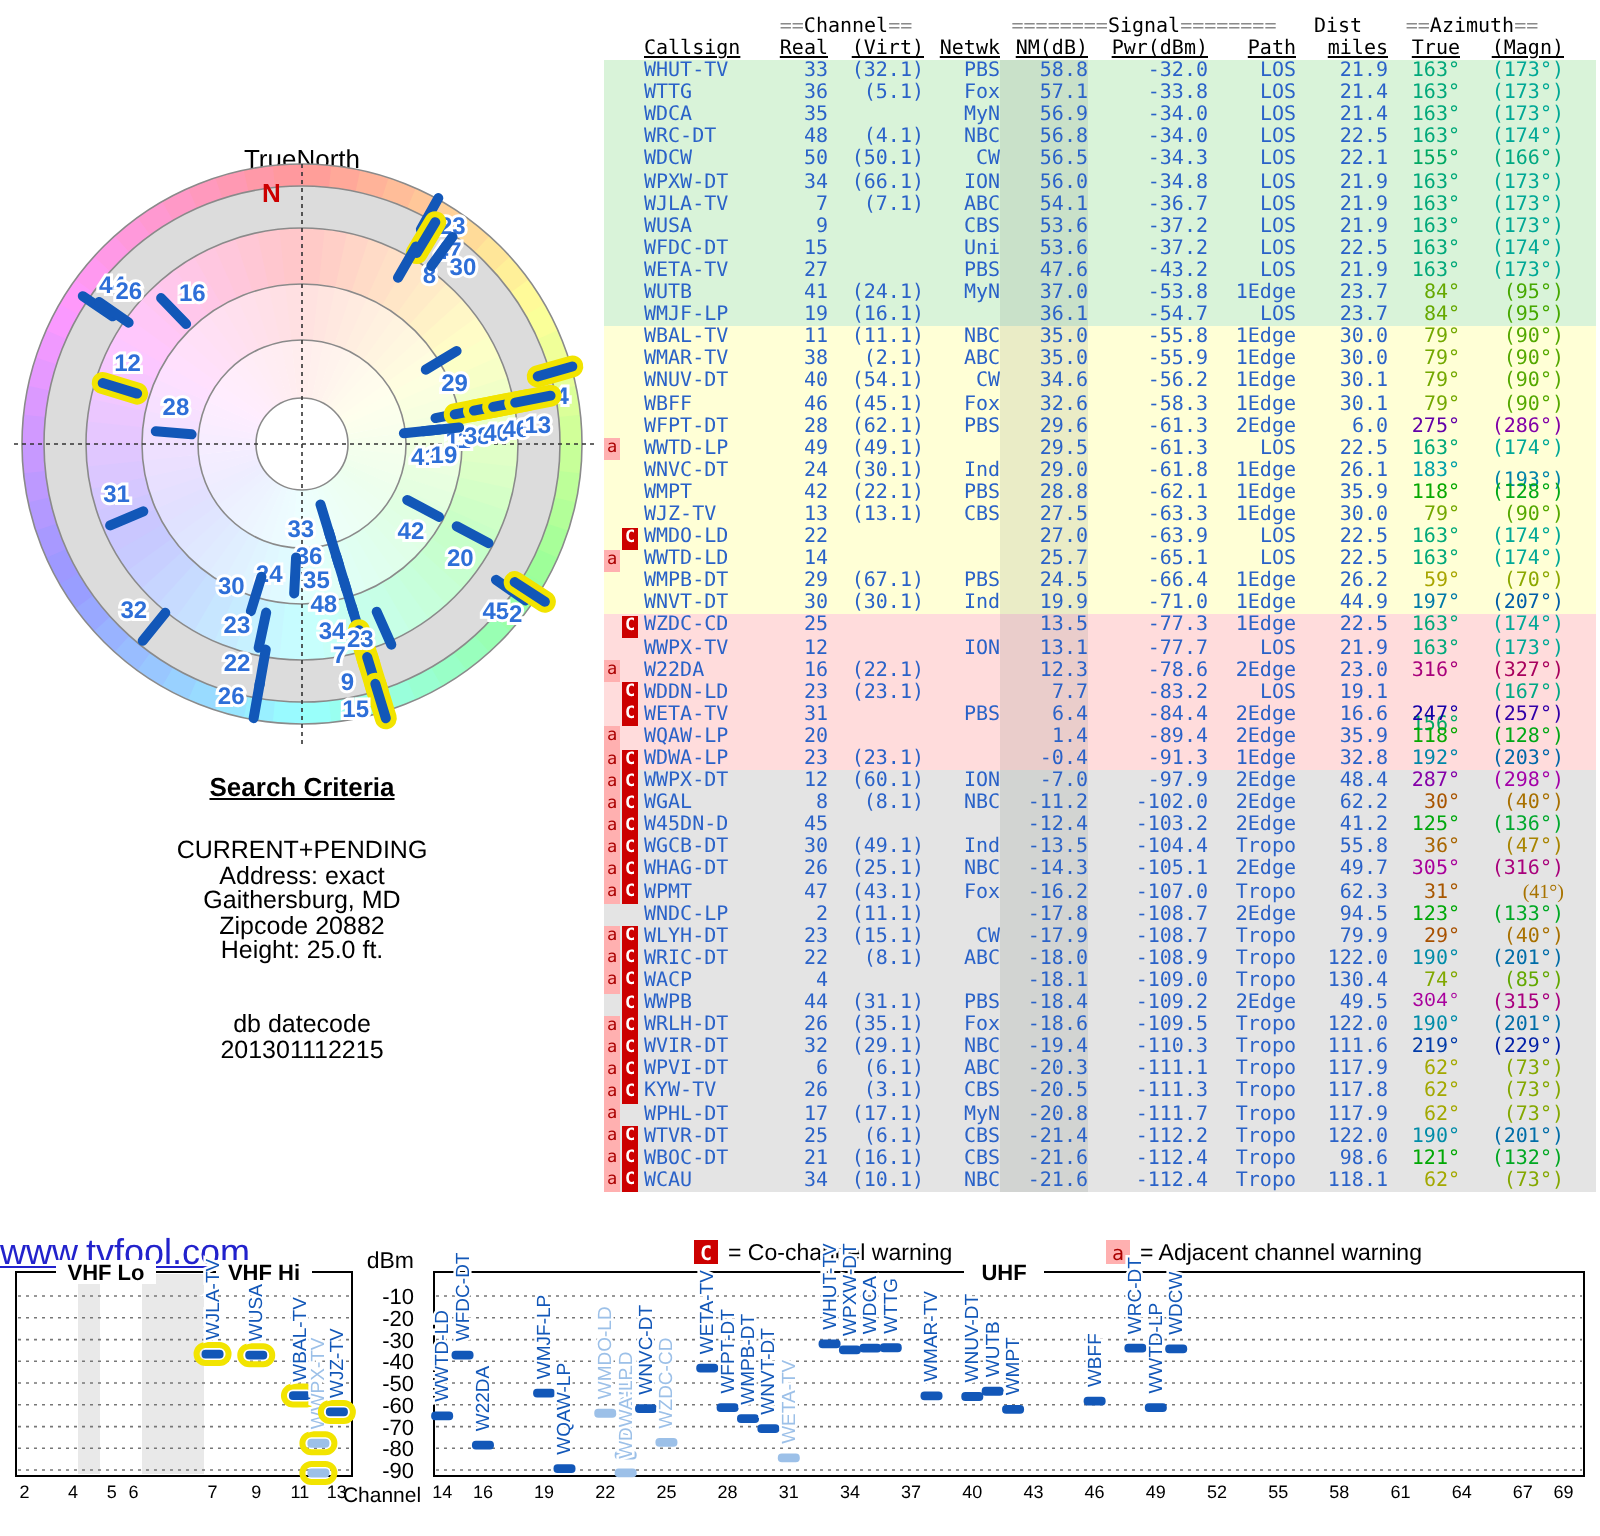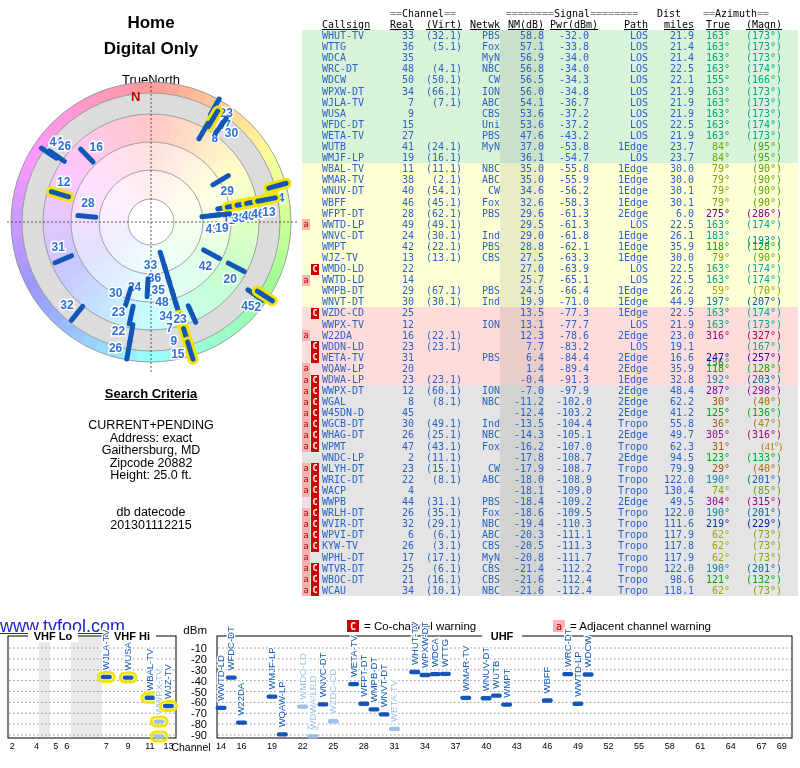--- a/index.html
+++ b/index.html
@@ -20,21 +20,21 @@
   #table-block{position:absolute;left:302px;top:8px;width:496px;
     font-family:"DejaVu Sans Mono","Liberation Mono",monospace;font-size:10px;color:#000;}
   .trow{display:flex;height:11.1px;line-height:11.2px;white-space:nowrap;align-items:center;}
   .trow span{display:block;height:11.1px;overflow:visible;}
   .c0{width:18px;display:flex!important;gap:1px;}
   .c1{width:66px;text-align:left;padding-left:2px;}
   .c2{width:26px;text-align:right;}
   .c3{width:48px;text-align:right;}
   .c4{width:38px;text-align:right;}
   .c5{width:44px;text-align:right;}
-  .c6{width:60px;text-align:center;}
+  .c6{width:60px;text-align:right;}
   .c7{width:44px;text-align:right;}
   .c8{width:46px;text-align:right;}
   .c9{width:36px;text-align:right;}
   .c10{width:52px;text-align:right;}
   .hdr span{text-decoration:underline;}
   .hdr .c0{text-decoration:none;}
   .gh{display:flex;height:11px;line-height:11px;white-space:nowrap;}
   .gh div{text-align:center;}
   .eq{color:#8a8a8a;text-decoration:none;}
   .bg-g{background:#d9f3d9;} .bg-y{background:#ffffd6;} .bg-p{background:#ffdcdc;} .bg-e{background:#e4e4e4;}
@@ -44,24 +44,20 @@
     font-family:"DejaVu Sans Mono",monospace;margin-top:0.5px;}
   .fa{background:#ffb0b0;color:#aa0000;}
   .fc{background:#cc0000;color:#ffffff;font-weight:bold;}
   .fhide{visibility:hidden;}
   #chart-svg{position:absolute;left:0;top:612px;}
 </style>
 </head>
 <body>
 <div id="stage">
 
-<div id="radar-titles">
-  <div id="radar-title1">Home</div>
-  <div id="radar-title2">Digital Only</div>
-</div>
 <div id="true-north">TrueNorth</div>
 <svg id="radar-svg" width="292" height="300">
       <path d="M145.0,3.0 A140,140 0 0 1 160.4,3.8 L159.2,14.8 A129,129 0 0 0 145.0,14.0 Z" fill="hsl(3,100%,80%)"></path>
       <path d="M145.0,35.0 A108,108 0 0 1 156.9,35.7 L153.8,63.5 A80,80 0 0 0 145.0,63.0 Z" fill="hsl(3,100%,89%)"></path>
       <path d="M145.0,63.0 A80,80 0 0 1 153.8,63.5 L150.7,91.3 A52,52 0 0 0 145.0,91.0 Z" fill="hsl(3,100%,94%)"></path>
       <path d="M145.0,91.0 A52,52 0 0 1 150.7,91.3 L147.5,120.1 A23,23 0 0 0 145.0,120.0 Z" fill="hsl(3,100%,96.5%)"></path>
       <path d="M159.6,3.8 A140,140 0 0 1 174.8,6.2 L172.5,17.0 A129,129 0 0 0 158.5,14.7 Z" fill="hsl(9,100%,80%)"></path>
       <path d="M156.3,35.6 A108,108 0 0 1 168.0,37.5 L162.0,64.8 A80,80 0 0 0 153.4,63.4 Z" fill="hsl(9,100%,89%)"></path>
       <path d="M153.4,63.4 A80,80 0 0 1 162.0,64.8 L156.1,92.2 A52,52 0 0 0 150.4,91.3 Z" fill="hsl(9,100%,94%)"></path>
       <path d="M150.4,91.3 A52,52 0 0 1 156.1,92.2 L149.9,120.5 A23,23 0 0 0 147.4,120.1 Z" fill="hsl(9,100%,96.5%)"></path>
@@ -1115,21 +1111,21 @@
           <span class="fc">C</span>
         </span>
         <span class="c1 cell-blue">WWPB</span>
         <span class="c2 cell-blue">44</span>
         <span class="c3 cell-blue">(31.1)</span>
         <span class="c4 cell-blue">PBS</span>
         <span class="c5 cell-blue nm-shade">-18.4</span>
         <span class="c6 cell-blue">-109.2</span>
         <span class="c7 cell-blue">2Edge</span>
         <span class="c8 cell-blue">49.5</span>
-        <span class="c9" style="color: rgb(168, 0, 157);">304°</span>
+        <span class="c9" style="color: rgb(168, 0, 157); font-family: Liberation Mono, monospace;">304°</span>
         <span class="c10" style="color: rgb(168, 0, 126);">(315°)</span>
       </div>
       <div class="trow bg-e">
         <span class="c0">
           <span class="fa">a</span>
           <span class="fc">C</span>
         </span>
         <span class="c1 cell-blue">WRLH-DT</span>
         <span class="c2 cell-blue">26</span>
         <span class="c3 cell-blue">(35.1)</span>

